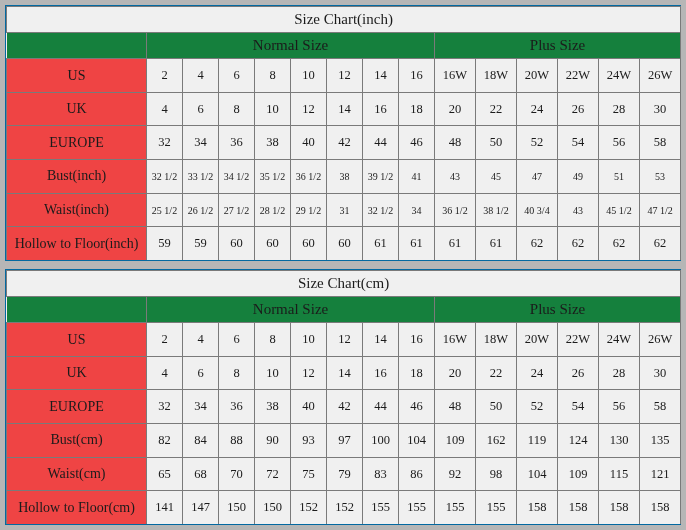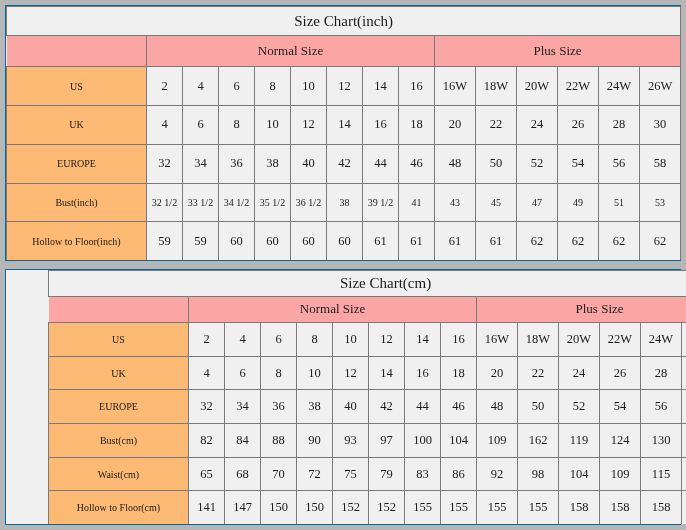--- a/index.html
+++ b/index.html
@@ -19,21 +19,21 @@
   }
   .chart-block {
     position: absolute;
     left: 5px;
     width: 676px;
     background: #f0f0f0;
     border: 1px solid #0369a1;
     box-sizing: border-box;
   }
   #chart-inch { top: 5px; height: 256px; }
-  #chart-cm   { top: 269px; height: 256px; padding-left: 42px; }
+  #chart-cm   { top: 269px; height: 256px; }
 
   table.size-table {
     width: 100%;
     height: 100%;
     border-collapse: collapse;
     table-layout: fixed;
     background: #f0f0f0;
   }
   table.size-table td, table.size-table th {
     border: 1px solid #7a7a7a;
@@ -45,30 +45,30 @@
   }
   .title-row td {
     font-size: 15px;
     height: 21px;
     border-top: none;
     border-left: none;
     border-right: none;
     background: #f0f0f0;
   }
   .group-row td {
-    font-size: 13px;
+    font-size: 15px;
     height: 22px;
-    background: #fca5a5;
+    background: #15803d;
   }
   .group-row td.blank {
     border-left: none;
   }
   .row-label {
-    font-size: 10px;
-    background: #fdba74;
+    font-size: 14px;
+    background: #ef4444;
     border-left: none;
   }
   .data-cell {
     font-size: 12.5px;
     background: #f0f0f0;
   }
   .data-cell.small {
     font-size: 10px;
   }
   .row-tall td { height: 28px; }
@@ -164,20 +164,37 @@
           <td class="data-cell small">39 1/2</td>
           <td class="data-cell small">41</td>
           <td class="data-cell small">43</td>
           <td class="data-cell small">45</td>
           <td class="data-cell small">47</td>
           <td class="data-cell small">49</td>
           <td class="data-cell small">51</td>
           <td class="data-cell small last-col">53</td>
         </tr>
 
+        <tr class="row-norm">
+          <td class="row-label first-col">Waist(inch)</td>
+          <td class="data-cell small">25 1/2</td>
+          <td class="data-cell small">26 1/2</td>
+          <td class="data-cell small">27 1/2</td>
+          <td class="data-cell small">28 1/2</td>
+          <td class="data-cell small">29 1/2</td>
+          <td class="data-cell small">31</td>
+          <td class="data-cell small">32 1/2</td>
+          <td class="data-cell small">34</td>
+          <td class="data-cell small">36 1/2</td>
+          <td class="data-cell small">38 1/2</td>
+          <td class="data-cell small">40 3/4</td>
+          <td class="data-cell small">43</td>
+          <td class="data-cell small">45 1/2</td>
+          <td class="data-cell small last-col">47 1/2</td>
+        </tr>
 
 
         <tr class="row-tall last-row">
           <td class="row-label first-col">Hollow to Floor(inch)</td>
           <td class="data-cell">59</td>
           <td class="data-cell">59</td>
           <td class="data-cell">60</td>
           <td class="data-cell">60</td>
           <td class="data-cell">60</td>
           <td class="data-cell">60</td>

